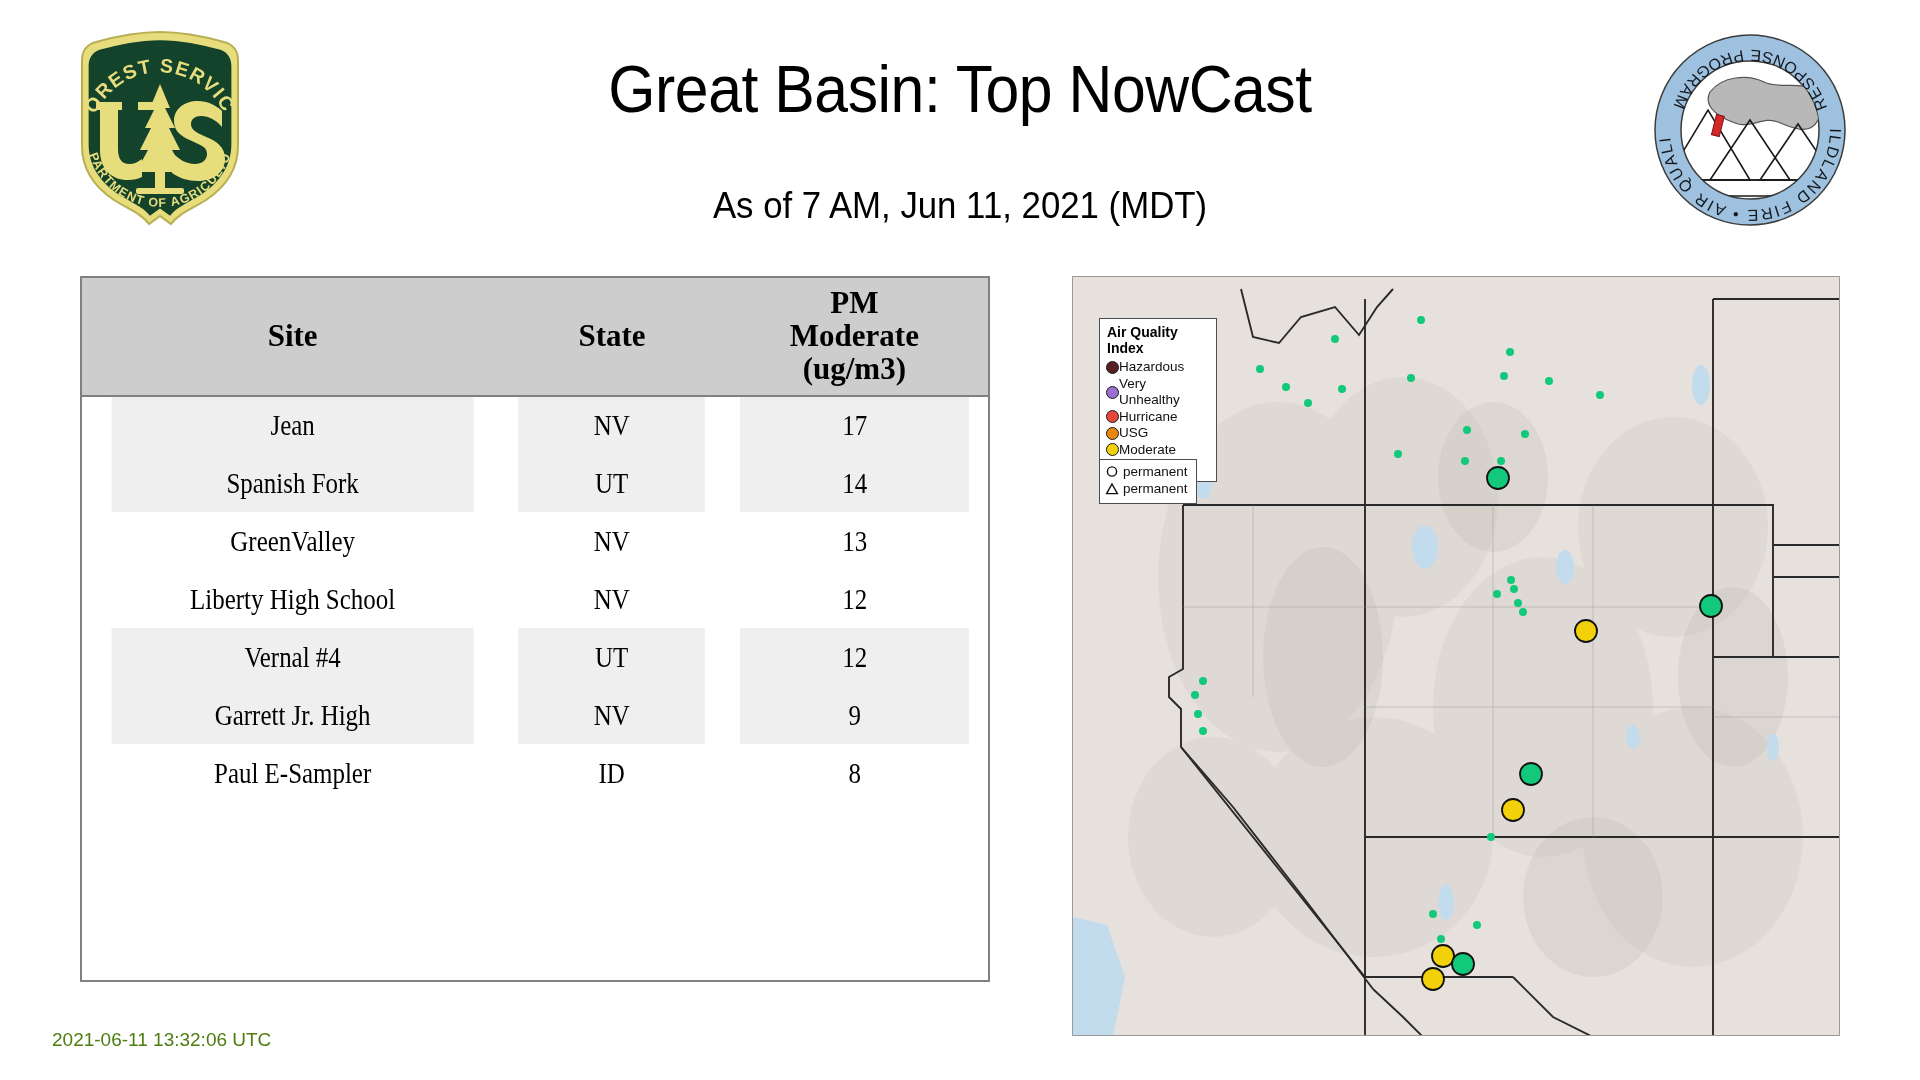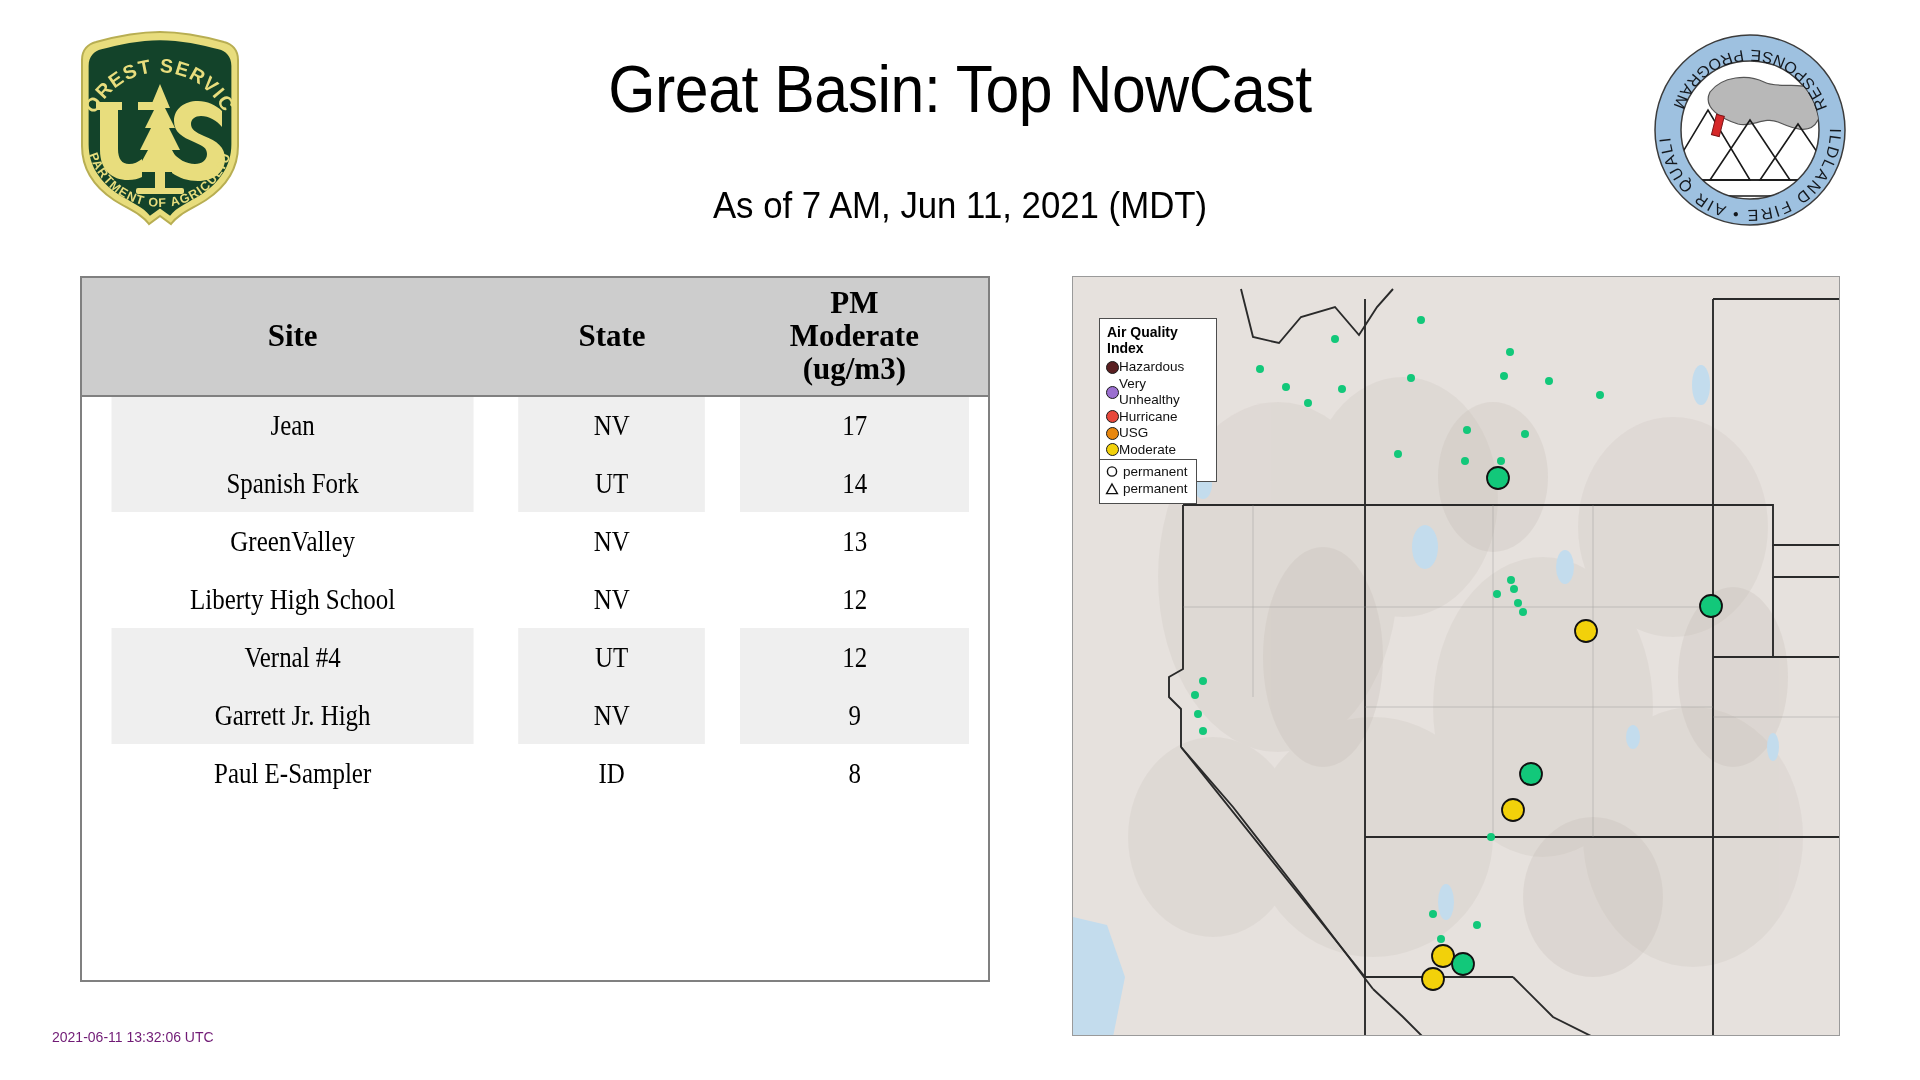--- a/index.html
+++ b/index.html
@@ -99,21 +99,21 @@
   #symbol-legend .legend-row {
     display:flex; align-items:center; gap:4px;
     font-size:13.5px; line-height:1.25;
   }
   #symbol-legend .glyph { width:14px; height:14px; flex:0 0 auto; }
 
   
   #timestamp {
     position:absolute; left:52px; top:1029px;
     font-family:"Liberation Sans", sans-serif;
-    font-size:14px; color:#701a75;
+    font-size:19px; color:#4d7c0f;
     white-space:nowrap;
   }
 </style>
 </head>
 <body>
 
 <div id="usfs-logo">
   <svg viewBox="0 0 216 200" width="216" height="200" aria-hidden="true">
     <defs>
       <path id="shieldPath" d="M108 4

